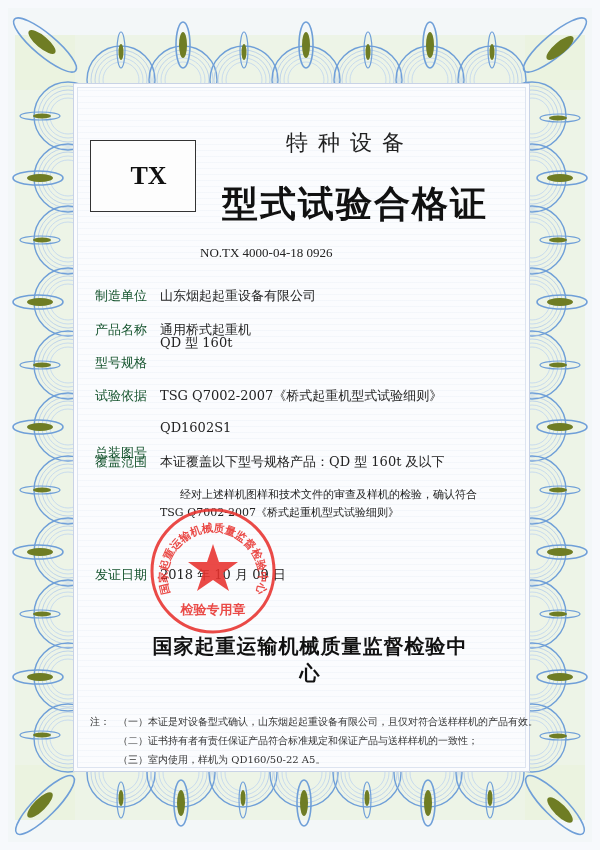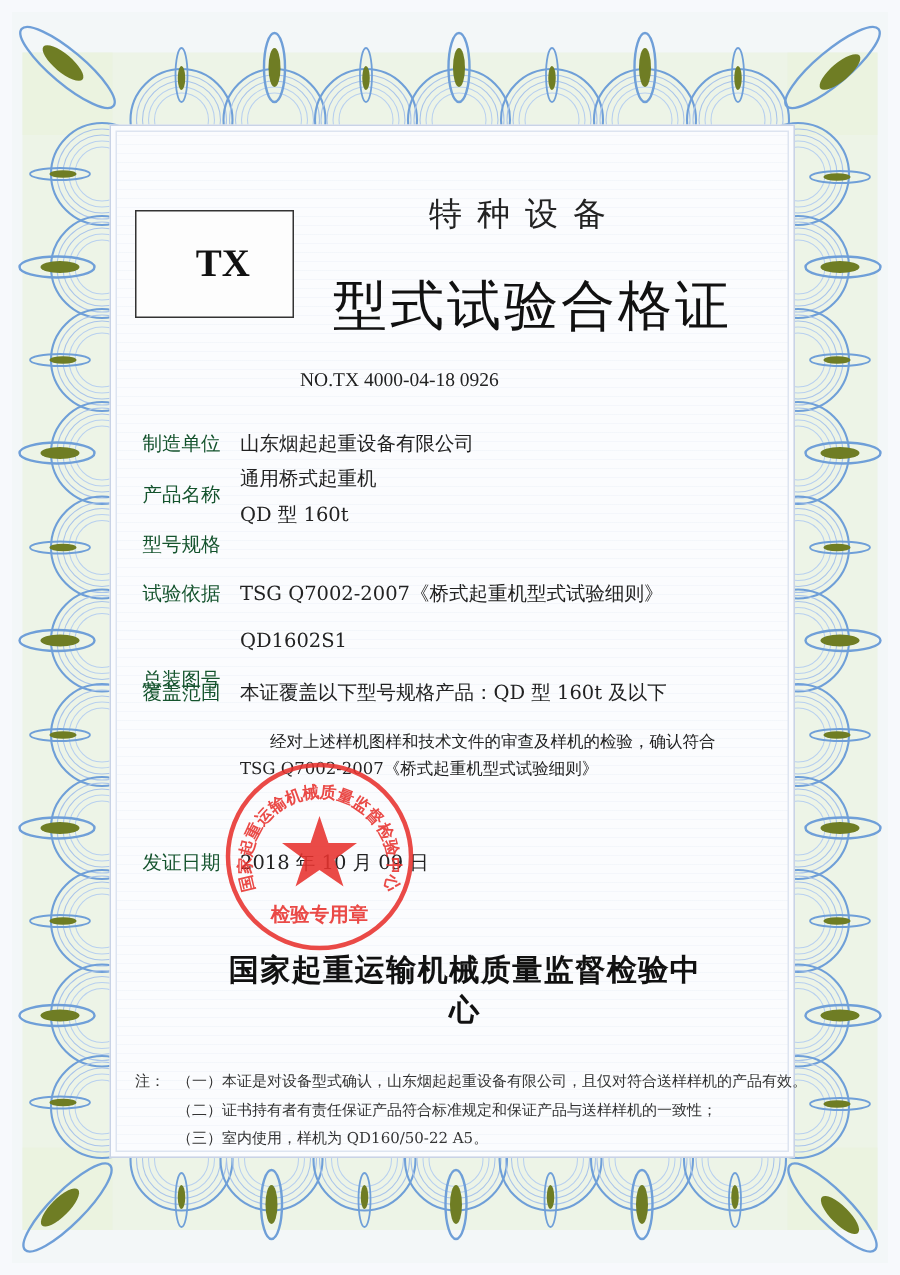--- a/index.html
+++ b/index.html
@@ -21,21 +21,21 @@
   }
   .abs { position: absolute; z-index: 3; }
   .tx-box {
     left: 90px; top: 140px; width: 93px; height: 70px;
     border: 1.5px solid #333; background: #fdfdfd;
     display: flex; align-items: center; justify-content: center;
     font-family: "Liberation Serif", "DejaVu Serif", serif;
     font-weight: bold; font-size: 26px; color: #111; padding-left: 11px;
   }
   .subtitle { left: 200px; top: 128px; width: 300px; text-align: center; font-size: 22px; letter-spacing: 10px; color: #222; }
-  .title { left: 195px; top: 180px; width: 320px; text-align: center; font-size: 36px; letter-spacing: 2px; color: #111; font-family: "DejaVu Sans", "Liberation Sans", sans-serif; font-weight: normal; }
+  .title { left: 195px; top: 180px; width: 320px; text-align: center; font-size: 36px; letter-spacing: 2px; color: #111; font-family: "DejaVu Sans", "Liberation Sans", sans-serif; font-weight: bold; }
   .cert-no { left: 200px; top: 245px; width: 200px; font-size: 13px; font-family: "Liberation Serif", "DejaVu Serif", serif; color: #222; }
   .field-label { left: 95px; font-size: 13px; color: #14532d; }
   .field-value { left: 160px; font-size: 13px; color: #222; white-space: nowrap; }
   .conclusion { left: 160px; top: 486px; width: 360px; font-size: 11px; line-height: 18px; color: #222; text-indent: 20px; }
   .issuer { left: 150px; top: 633px; width: 320px; text-align: center; font-size: 20px; color: #111; font-family: "DejaVu Sans", "Liberation Sans", sans-serif; font-weight: bold; letter-spacing: 1px; }
   .notes { left: 90px; top: 712px; width: 430px; font-size: 10px; color: #333; line-height: 19px; }
   .notes .note-label { position: absolute; left: 0; top: 0; }
   .notes .note-item { padding-left: 28px; white-space: nowrap; }
   #seal-svg { position: absolute; left: 148px; top: 506px; width: 130px; height: 130px; z-index: 4; opacity: 0.88; }
 </style>
@@ -195,21 +195,21 @@
 
 <div class="abs tx-box">TX</div>
 <div class="abs subtitle">特种设备</div>
 <div class="abs title">型式试验合格证</div>
 <div class="abs cert-no">NO.TX 4000-04-18 0926</div>
 
 <div class="abs field-label" style="top:287px">制造单位</div>
 <div class="abs field-value" style="top:287px">山东烟起起重设备有限公司</div>
 
 <div class="abs field-label" style="top:321px">产品名称</div>
-<div class="abs field-value" style="top:310px">通用桥式起重机</div>
+<div class="abs field-value" style="top:321px">通用桥式起重机</div>
 
 <div class="abs field-label" style="top:354px">型号规格</div>
 <div class="abs field-value" style="top:334px">QD 型 160t</div>
 
 <div class="abs field-label" style="top:387px">试验依据</div>
 <div class="abs field-value" style="top:387px">TSG Q7002-2007《桥式起重机型式试验细则》</div>
 
 <div class="abs field-label" style="top:444px">总装图号</div>
 <div class="abs field-value" style="top:420px">QD1602S1</div>
 

